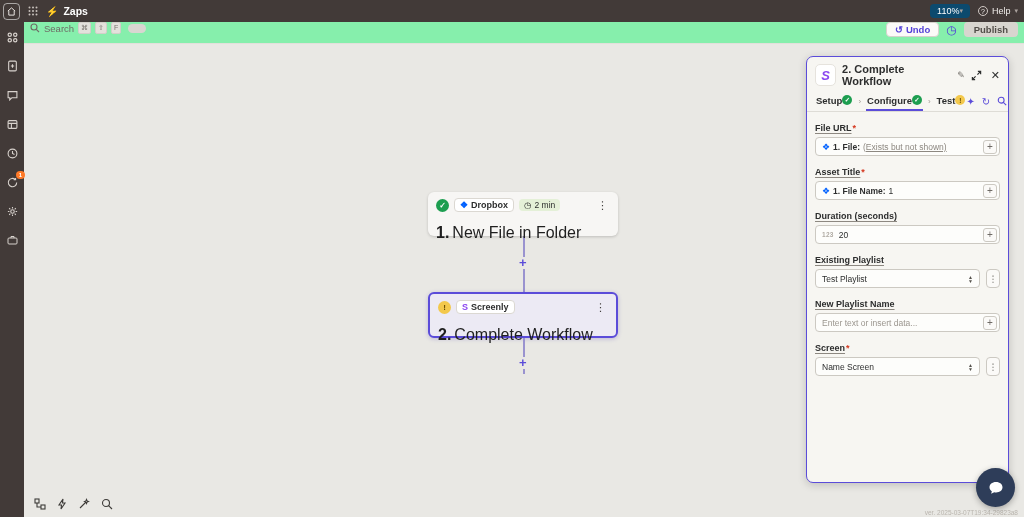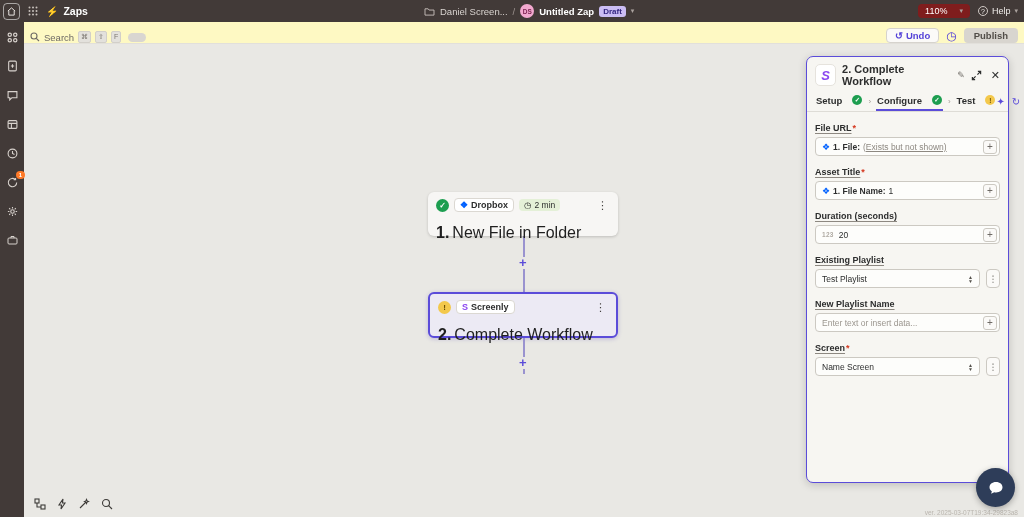--- a/index.html
+++ b/index.html
@@ -12,32 +12,32 @@
   .tb-icon { display:flex; align-items:center; justify-content:center; margin-left:8px; }
   .product-name { font-size:10.5px; font-weight:bold; color:#fff; margin-left:5px; }
   .breadcrumb { position:absolute; left:424px; display:flex; align-items:center; gap:5px; font-size:9.5px; }
   .crumb { color:#d9d4d0; }
   .crumb-sep { color:#9c938f; }
   .avatar { width:14px; height:14px; border-radius:50%; background:#f2a9cf; color:#7c2250; font-size:6.5px; font-weight:bold; display:flex; align-items:center; justify-content:center; }
   .zap-title { color:#fff; font-weight:bold; font-size:9.5px; }
   .draft-badge { background:#cbbdf4; color:#342680; font-size:8px; font-weight:bold; border-radius:3px; padding:1px 4px; }
   .tb-chevron { color:#aba29e; font-size:7px; }
   .topbar-right { position:absolute; right:6px; display:flex; align-items:center; gap:8px; }
-  .zoom-btn { background:#7f1d1d; border-radius:4px; padding:2px 7px; font-size:9px; color:#fff; display:flex; gap:12px; align-items:center; cursor:pointer; }
+  .zoom-btn { background:#0c4a6e; border-radius:4px; padding:2px 7px; font-size:9px; color:#fff; display:flex; gap:0; align-items:center; cursor:pointer; }
   .help-btn { display:flex; align-items:center; gap:4px; font-size:9px; color:#f0edea; cursor:pointer; }
   .q-circle { width:10px; height:10px; border:1px solid #cfc8c4; border-radius:50%; font-size:7px; display:flex; align-items:center; justify-content:center; }
 
   
   .sidebar { position:absolute; left:0; top:22px; width:24px; height:495px; background:#423a38; display:flex; flex-direction:column; align-items:center; padding-top:8px; gap:15px; z-index:25; }
   .sb-icon { position:relative; width:14px; height:14px; display:flex; align-items:center; justify-content:center; cursor:pointer; }
   .sb-badge { position:absolute; top:-4px; right:-6px; background:#ff7a28; color:#fff; font-size:6px; font-weight:bold; border-radius:5px; padding:0 3px; line-height:8px; }
   .create-btn { position:absolute; left:4px; bottom:6px; width:16px; height:16px; border-radius:4px; background:linear-gradient(135deg,#ffb03a,#ff4f00 70%); border:1px solid #ffc98f; color:#fff; font-size:9px; font-weight:bold; display:flex; align-items:center; justify-content:center; cursor:pointer; }
 
   
-  .toolbar { position:absolute; left:24px; top:22px; width:1000px; height:22px; background:#fef9c3; border-bottom:1px solid #e2e0db; display:flex; align-items:flex-end; padding:0 6px; z-index:20; }
+  .toolbar { position:absolute; left:24px; top:22px; width:1000px; height:22px; background:#86efac; border-bottom:1px solid #e2e0db; display:flex; align-items:flex-start; padding:0 6px; z-index:20; }
   .search-box { display:flex; align-items:center; gap:4px; cursor:pointer; }
   .search-label { font-size:9.5px; color:#6e6a65; }
   .kbd { background:#e3e1dc; border:1px solid #d2cfc9; border-radius:2px; font-size:7px; color:#7a756f; padding:0 2px; line-height:10px; min-width:9px; text-align:center; }
   .scope-pill { width:18px; height:9px; background:#d9d6d1; border-radius:5px; margin-left:3px; }
   .toolbar-right { margin-left:auto; display:flex; align-items:center; gap:7px; }
   .undo-btn { display:flex; align-items:center; gap:3px; background:#fbfaf8; border:1px solid #d6d3cd; border-radius:4px; padding:1px 8px; color:#5442d8; font-size:9.5px; font-weight:bold; cursor:pointer; }
   .history-btn { color:#5442d8; font-size:12px; cursor:pointer; line-height:1; }
   .publish-btn { background:#d8d5cf; border-radius:4px; padding:2px 10px; font-size:9.5px; font-weight:bold; color:#514d48; cursor:pointer; }
 
   
@@ -64,21 +64,21 @@
 
   
   .panel { position:absolute; left:806px; top:56px; width:203px; height:427px; background:#f7f6f2; border:1.5px solid #5b4cd9; border-radius:7px; box-shadow:0 2px 8px rgba(0,0,0,.18); z-index:40; }
   .panel-header { display:flex; align-items:center; gap:6px; padding:6px 8px 4px; }
   .panel-logo { width:22px; height:22px; background:#fff; border:1px solid #e6e3dd; border-radius:5px; display:flex; align-items:center; justify-content:center; font-size:13px; font-weight:bold; color:#8b46f0; font-style:italic; }
   .panel-title { font-size:11px; font-weight:bold; }
   .pencil { color:#6e6a65; font-size:9px; cursor:pointer; }
   .panel-header-right { margin-left:auto; display:flex; align-items:center; gap:9px; }
   .ph-btn { cursor:pointer; color:#2d2e2e; display:flex; font-size:11px; }
   .tabs { display:flex; align-items:center; padding:0 8px; height:21px; border-bottom:1px solid #dedcd6; }
-  .tab { display:flex; align-items:center; gap:10px; font-size:9.5px; font-weight:bold; color:#2d2e2e; height:100%; cursor:pointer; border-bottom:2px solid transparent; padding:0 1px; }
+  .tab { display:flex; align-items:center; gap:0; font-size:9.5px; font-weight:bold; color:#2d2e2e; height:100%; cursor:pointer; border-bottom:2px solid transparent; padding:0 1px; }
   .tab.active { border-bottom-color:#5b4cd9; }
   .tab-check { width:10px; height:10px; border-radius:50%; background:#1d9e50; color:#fff; font-size:6.5px; display:flex; align-items:center; justify-content:center; font-weight:bold; }
   .tab-warn { width:10px; height:10px; border-radius:50%; background:#f3c84b; color:#6b4d00; font-size:6.5px; display:flex; align-items:center; justify-content:center; font-weight:bold; }
   .tab-sep { color:#a09b95; font-size:8px; margin:0 5px; }
   .tabs-right { margin-left:auto; display:flex; align-items:center; gap:7px; color:#5b4cd9; }
   .tr-icon { cursor:pointer; font-size:10px; display:flex; }
 
   .panel-form { padding:11px 8px 16px; }
   .field { margin-bottom:11px; }
   .field-label { font-size:9px; font-weight:bold; margin-bottom:4px; }
@@ -121,31 +121,20 @@
           <circle cx="8.5" cy="5" r="1"></circle>
           <circle cx="1.5" cy="8.5" r="1"></circle>
           <circle cx="5" cy="8.5" r="1"></circle>
           <circle cx="8.5" cy="8.5" r="1"></circle>
         </g>
     </svg>
   </div>
   <div class="tb-icon" style="color:#ff4f00; font-size:10px;">⚡</div>
   <span class="product-name">Zaps</span>
 
-  <div class="breadcrumb">
-    <svg width="11" height="9" viewBox="0 0 12 10">
-        <path d="M1 2 h3.5 l1 1.4 H11 V9 H1 Z" fill="none" stroke="#c9c2bd" stroke-width="1"></path>
-      </svg>
-    <span class="crumb">Daniel Screen...</span>
-    <span class="crumb-sep">/</span>
-    <span class="avatar">DS</span>
-    <span class="zap-title">Untitled Zap</span>
-    <span class="draft-badge">Draft</span>
-    <span class="tb-chevron">▾</span>
-  </div>
 
   <div class="topbar-right">
     <div class="zoom-btn">
       <span>110%</span>
       <span class="tb-chevron">▾</span>
     </div>
     <div class="help-btn">
       <span class="q-circle">?</span>
       <span>Help</span>
       <span class="tb-chevron">▾</span>

